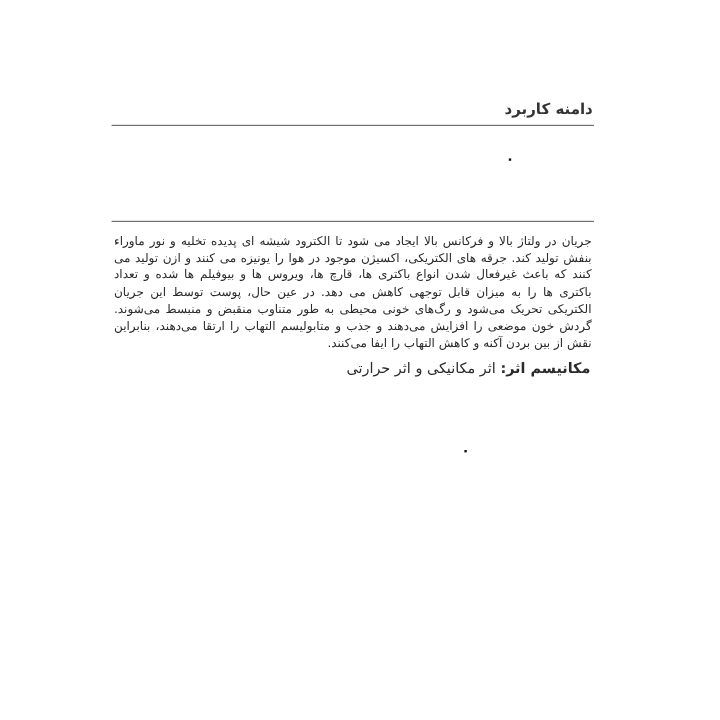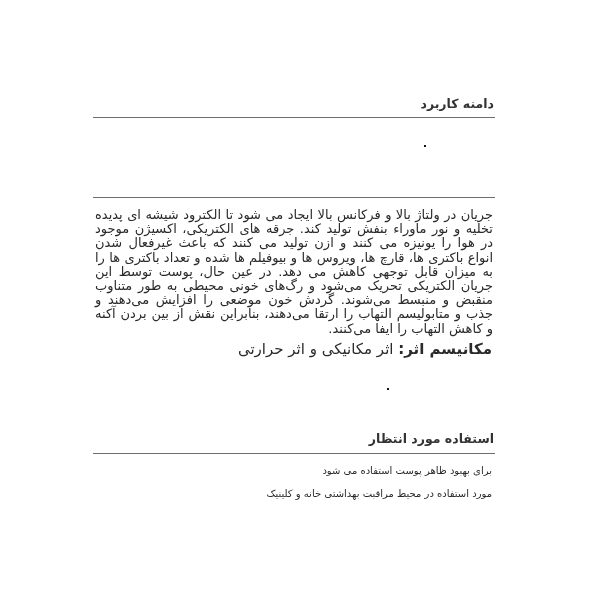--- a/index.html
+++ b/index.html
@@ -10,21 +10,21 @@
       height: 600px;
       overflow: hidden;
     }
     body {
       position: relative;
       font-family: "DejaVu Sans", sans-serif;
       color: #222222;
     }
     .page {
       position: absolute;
-      left: 0; top: 16px;
+      left: 0; top: 3px;
       width: 600px; height: 475px;
     }
     .section { position: absolute; left: 93px; width: 402px; direction: rtl; }
     .heading {
       font-size: 12.5px;
       font-weight: bold;
       color: #333333;
       text-align: right;
       padding-right: 1px;
       line-height: 16px;
@@ -35,21 +35,21 @@
       border: 0;
       margin: 0;
     }
     .item {
       font-size: 10px;
       color: #2a2a2a;
       text-align: right;
       line-height: 14px;
     }
     .para {
-      font-size: 13px;
+      font-size: 10px;
       color: #2a2a2a;
       text-align: justify;
       text-align-last: right;
       line-height: 14.2px;
       margin: 0;
       padding: 0 2px 0 0;
     }
     .bold { font-weight: bold; }
     .dot {
       position: absolute;
@@ -64,26 +64,20 @@
 
   <div class="section" style="top:80px;">
     <div class="heading">دامنه کاربرد</div>
     <hr class="divider" style="margin-top:5px;">
   </div>
   <div class="dot" style="left:424px; top:129px;"></div>
 
   <div class="section" style="top:176px;">
     <hr class="divider" style="margin-top:5px;">
     <p class="para" style="margin-top:10px; padding-left:2px;">جریان در ولتاژ بالا و فرکانس بالا ایجاد می شود تا الکترود شیشه ای پدیده تخلیه و نور ماوراء بنفش تولید کند. جرقه های الکتریکی، اکسیژن موجود در هوا را یونیزه می کنند و ازن تولید می کنند که باعث غیرفعال شدن انواع باکتری ها، قارچ ها، ویروس ها و بیوفیلم ها شده و تعداد باکتری ها را به میزان قابل توجهی کاهش می دهد. در عین حال، پوست توسط این جریان الکتریکی تحریک می‌شود و رگ‌های خونی محیطی به طور متناوب منقبض و منبسط می‌شوند. گردش خون موضعی را افزایش می‌دهند و جذب و متابولیسم التهاب را ارتقا می‌دهند، بنابراین نقش از بین بردن آکنه و کاهش التهاب را ایفا می‌کنند.</p>
-    <div class="item" style="margin-top:6px; padding-right:3px; font-size:15px;">
+    <div class="item" style="margin-top:6px; padding-right:3px; font-size:12px;">
       <span class="bold">مکانیسم اثر:</span><span> اثر مکانیکی و اثر حرارتی</span>
     </div>
   </div>
   <div class="dot" style="left:387px; top:372px;"></div>
 
-  <div class="section" style="top:415px;">
-    <div class="heading">استفاده مورد انتظار</div>
-    <hr class="divider" style="margin-top:6px;">
-    <div class="item" style="margin-top:10px; padding-right:3px;">برای بهبود ظاهر پوست استفاده می شود</div>
-    <div class="item" style="margin-top:9px; padding-right:3px;">مورد استفاده در محیط مراقبت بهداشتی خانه و کلینیک</div>
-  </div>
 
 </div>
 
 </body></html>

